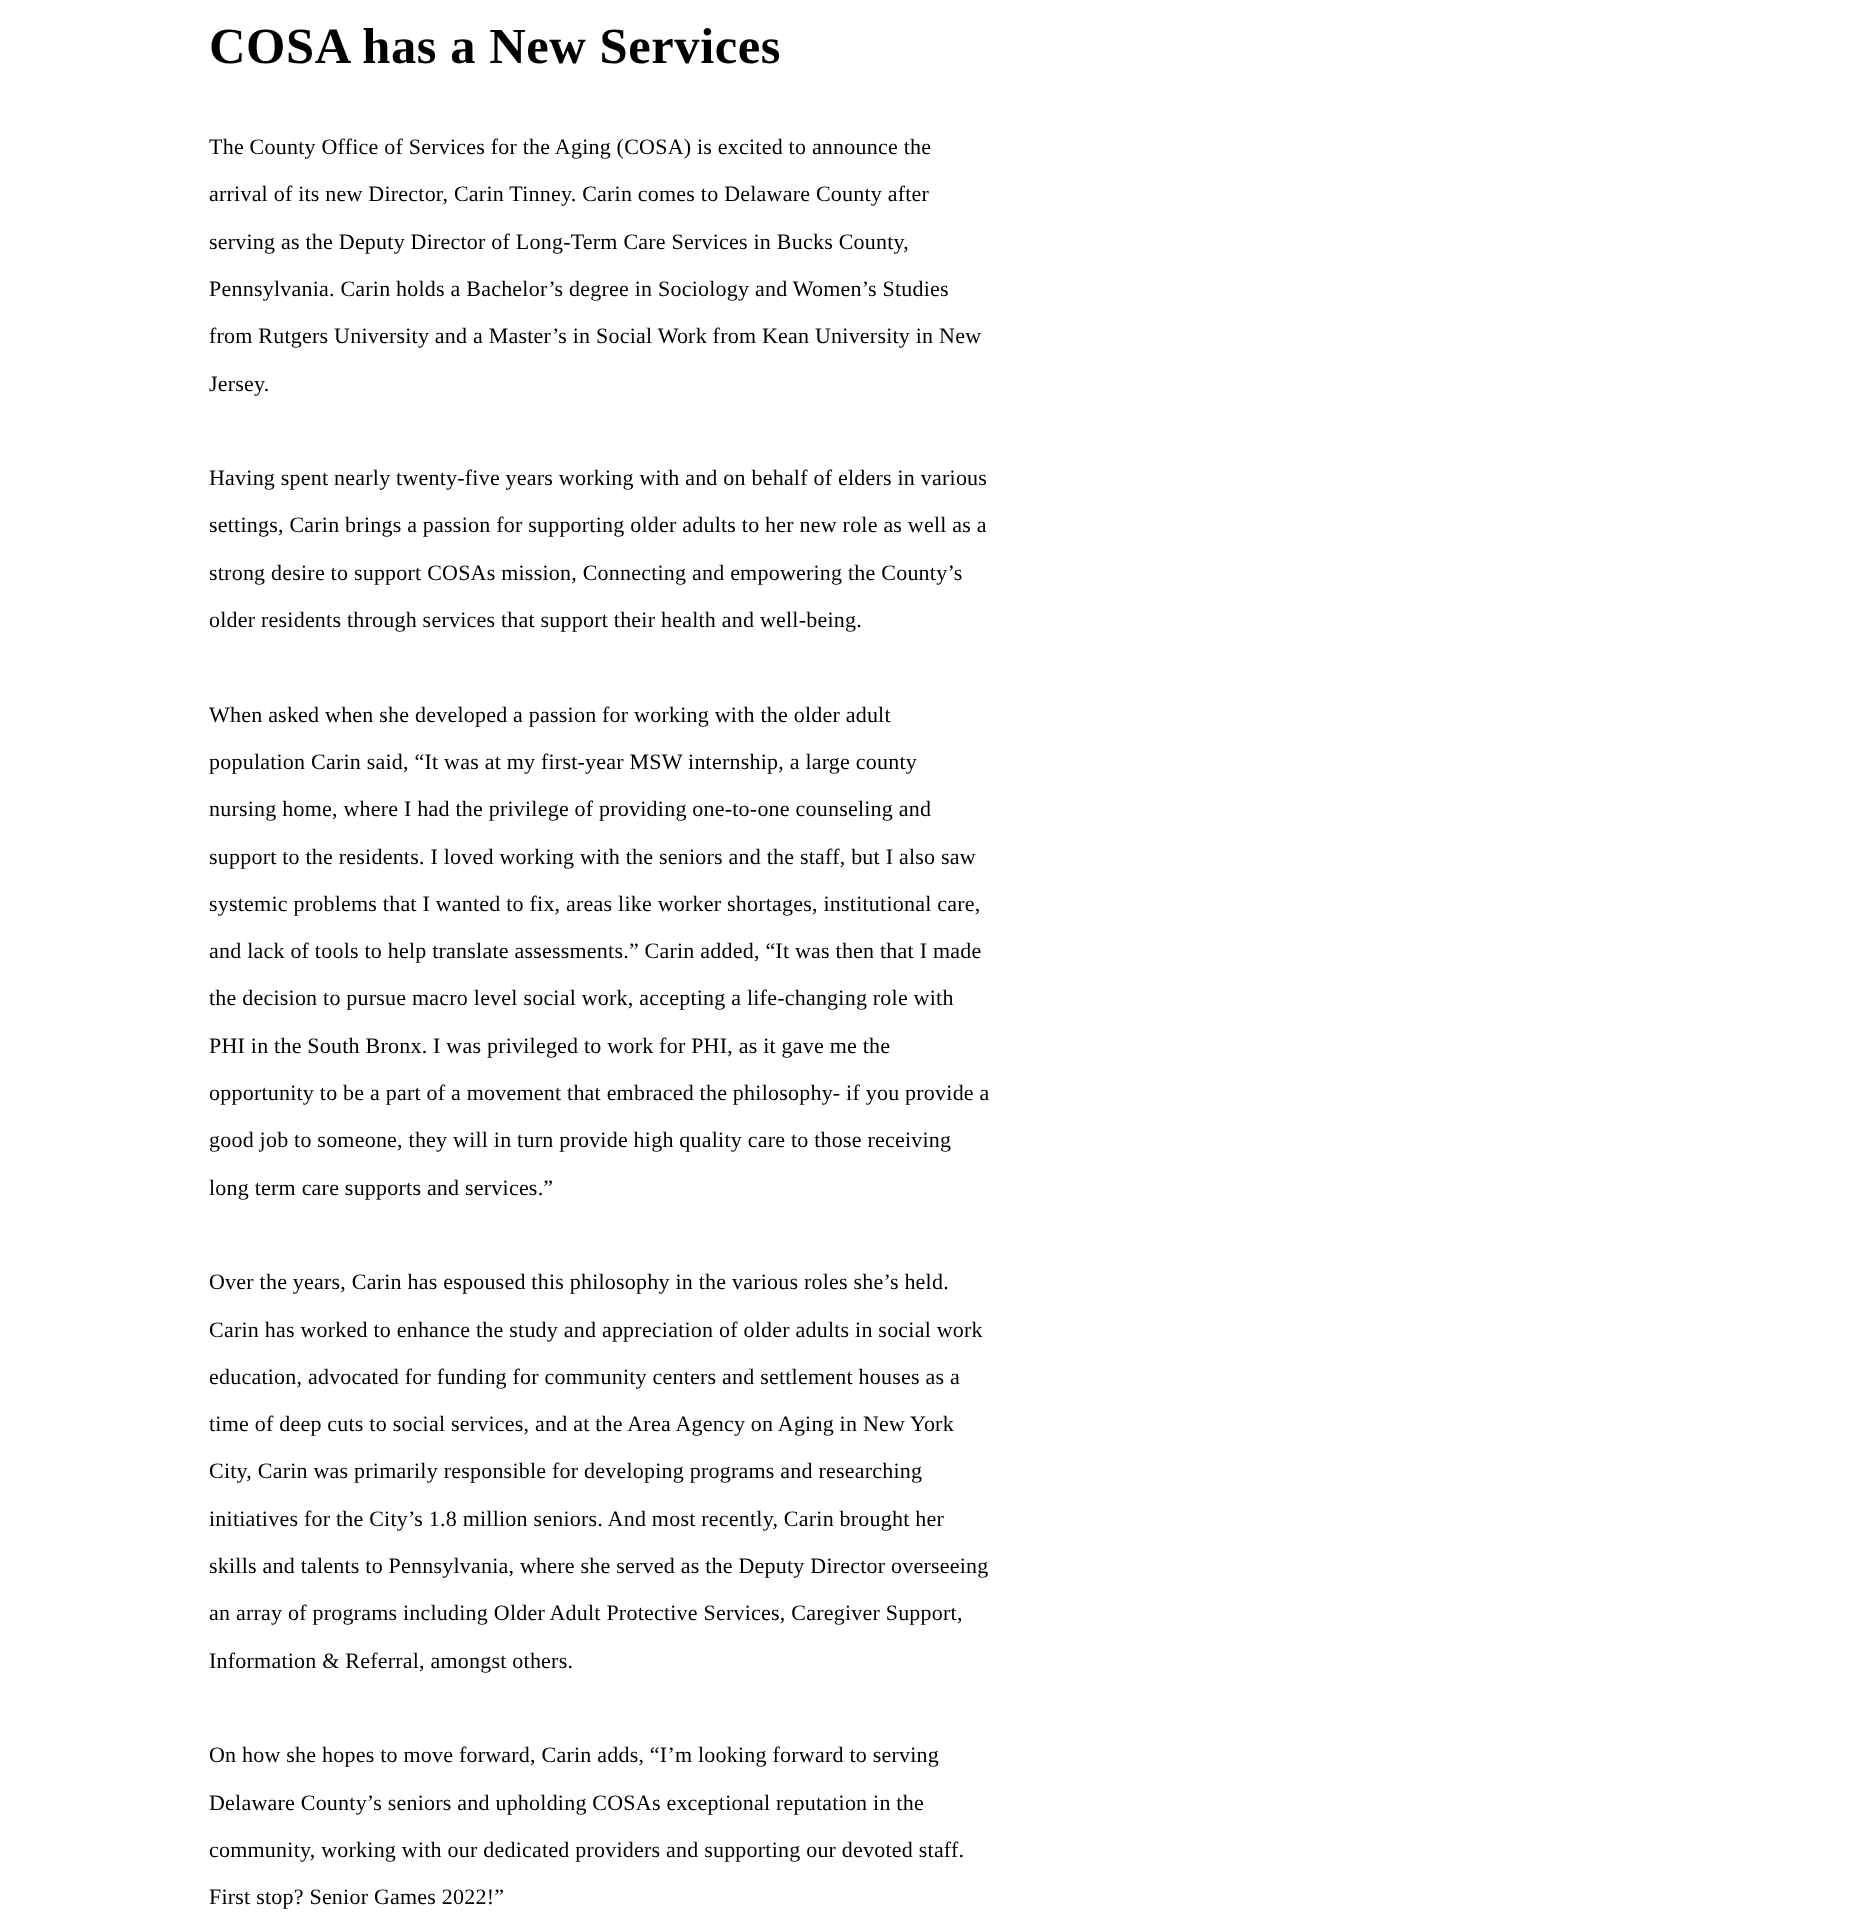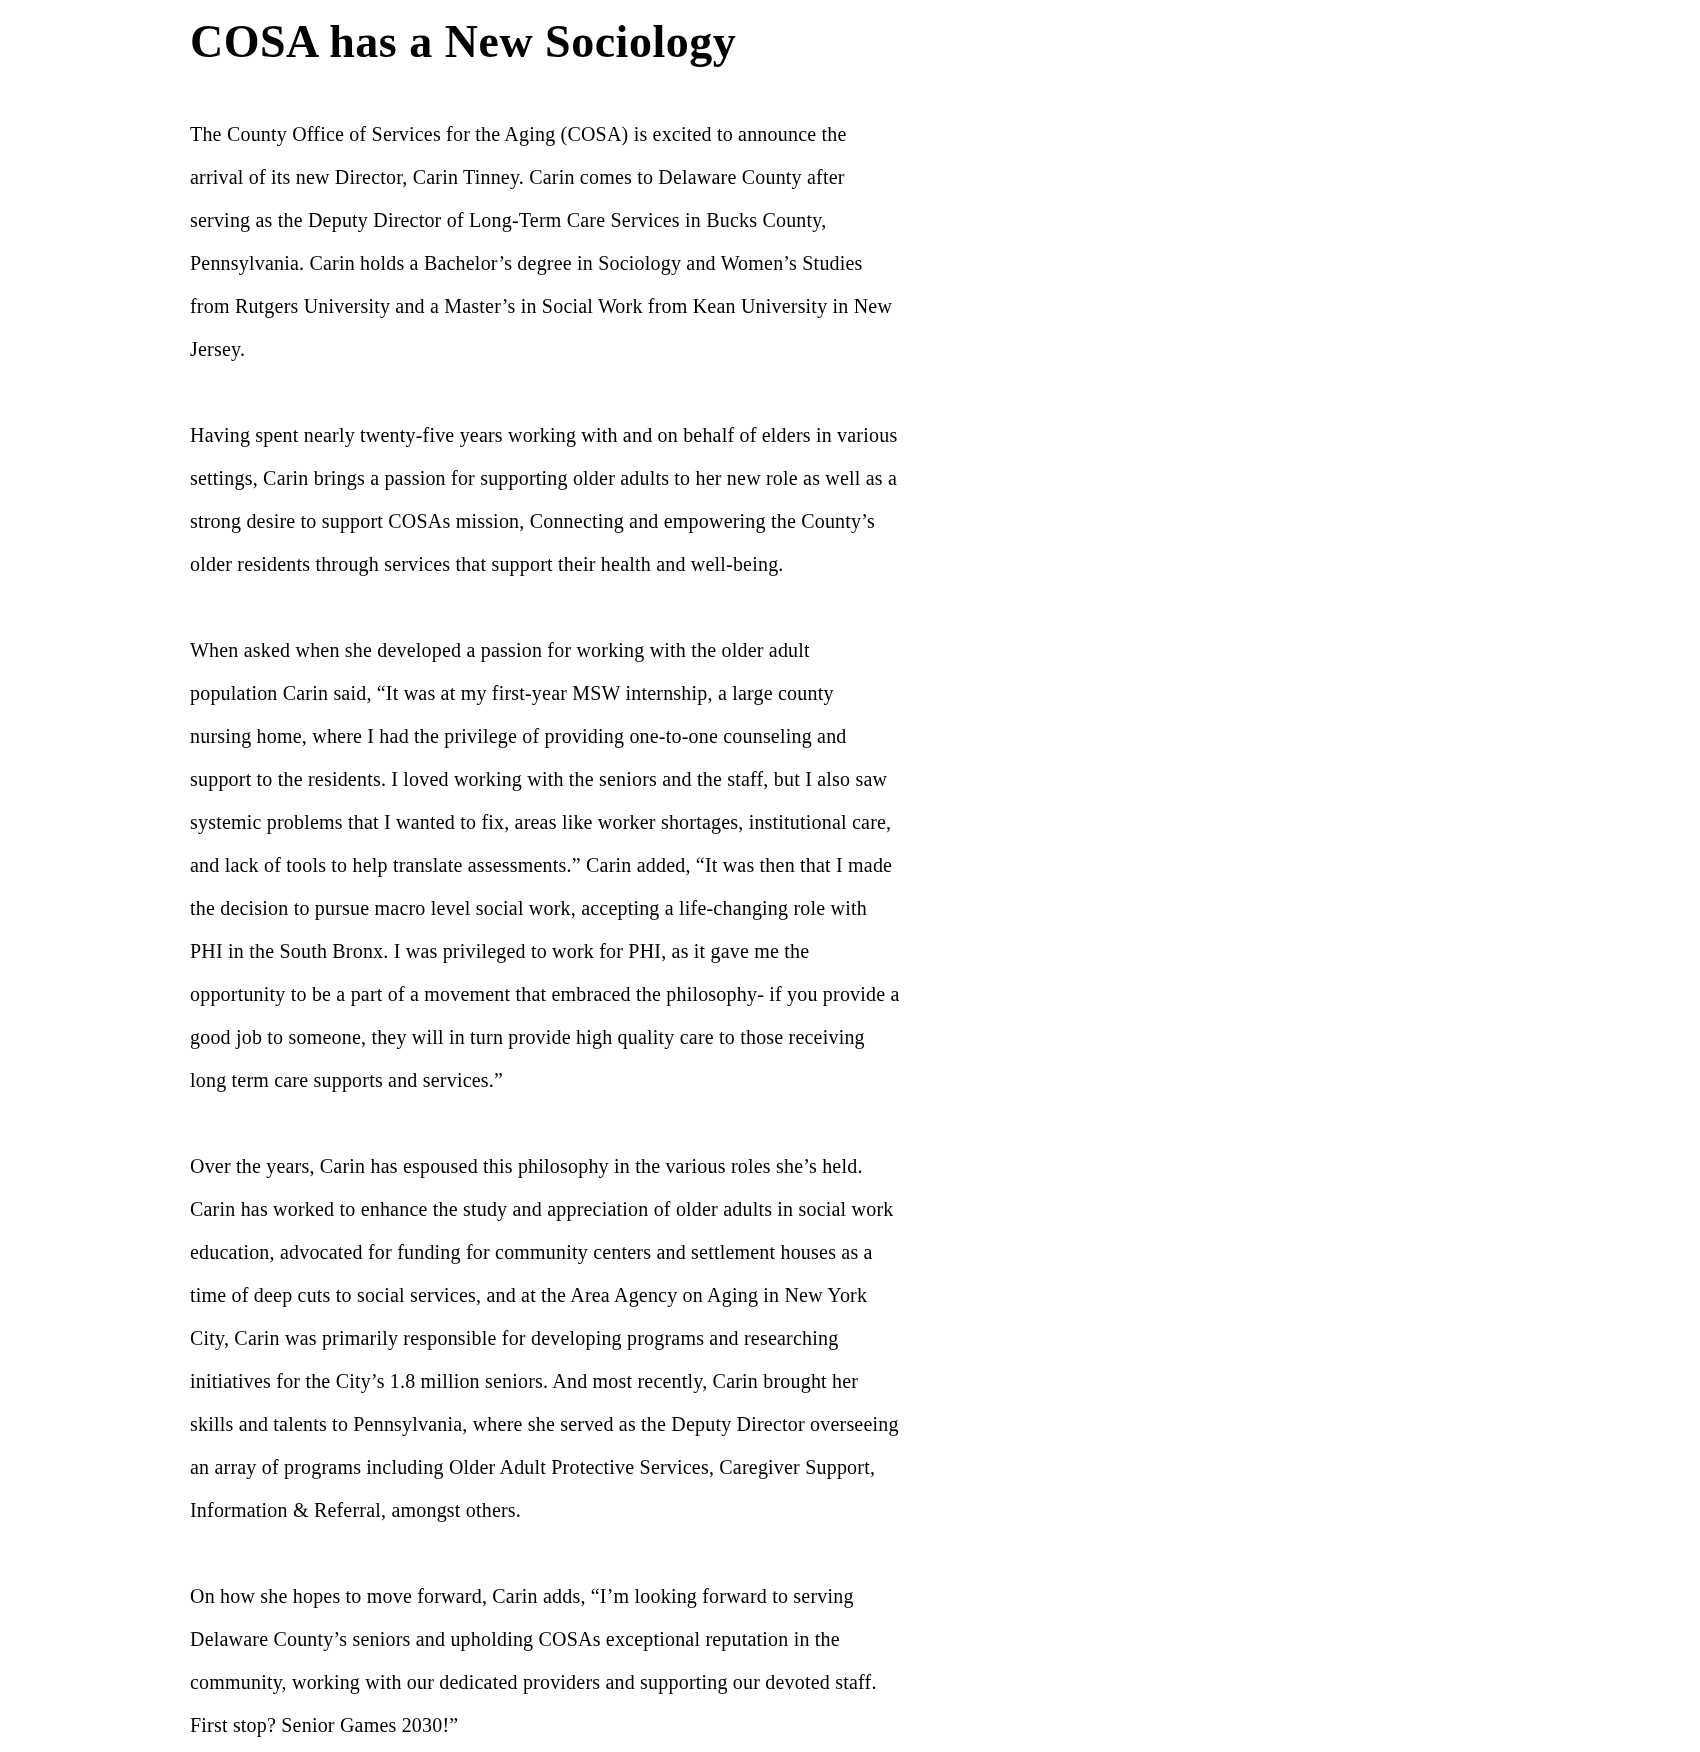--- a/index.html
+++ b/index.html
@@ -30,21 +30,21 @@
     line-height: 43px;
     margin: 0 0 43px 0;
     white-space: pre;      
     letter-spacing: 0.2px;
   }
 </style>
 </head>
 <body>
 
 <div class="page">
-  <h1 class="doc-title">COSA has a New Sociology</h1>
+  <h1 class="doc-title">COSA has a New Services</h1>
 
   <p class="para">The County Office of Services for the Aging (COSA) is excited to announce the
 arrival of its new Director, Carin Tinney. Carin comes to Delaware County after
 serving as the Deputy Director of Long-Term Care Services in Bucks County,
 Pennsylvania. Carin holds a Bachelor’s degree in Sociology and Women’s Studies
 from Rutgers University and a Master’s in Social Work from Kean University in New
 Jersey.</p>
 
   <p class="para">Having spent nearly twenty-five years working with and on behalf of elders in various
 settings, Carin brings a passion for supporting older adults to her new role as well as a
@@ -69,14 +69,14 @@
 time of deep cuts to social services, and at the Area Agency on Aging in New York
 City, Carin was primarily responsible for developing programs and researching
 initiatives for the City’s 1.8 million seniors. And most recently, Carin brought her
 skills and talents to Pennsylvania, where she served as the Deputy Director overseeing
 an array of programs including Older Adult Protective Services, Caregiver Support,
 Information &amp; Referral, amongst others.</p>
 
   <p class="para">On how she hopes to move forward, Carin adds, “I’m looking forward to serving
 Delaware County’s seniors and upholding COSAs exceptional reputation in the
 community, working with our dedicated providers and supporting our devoted staff.
-First stop? Senior Games 2030!”</p>
+First stop? Senior Games 2022!”</p>
 </div>
 
 </body></html>

